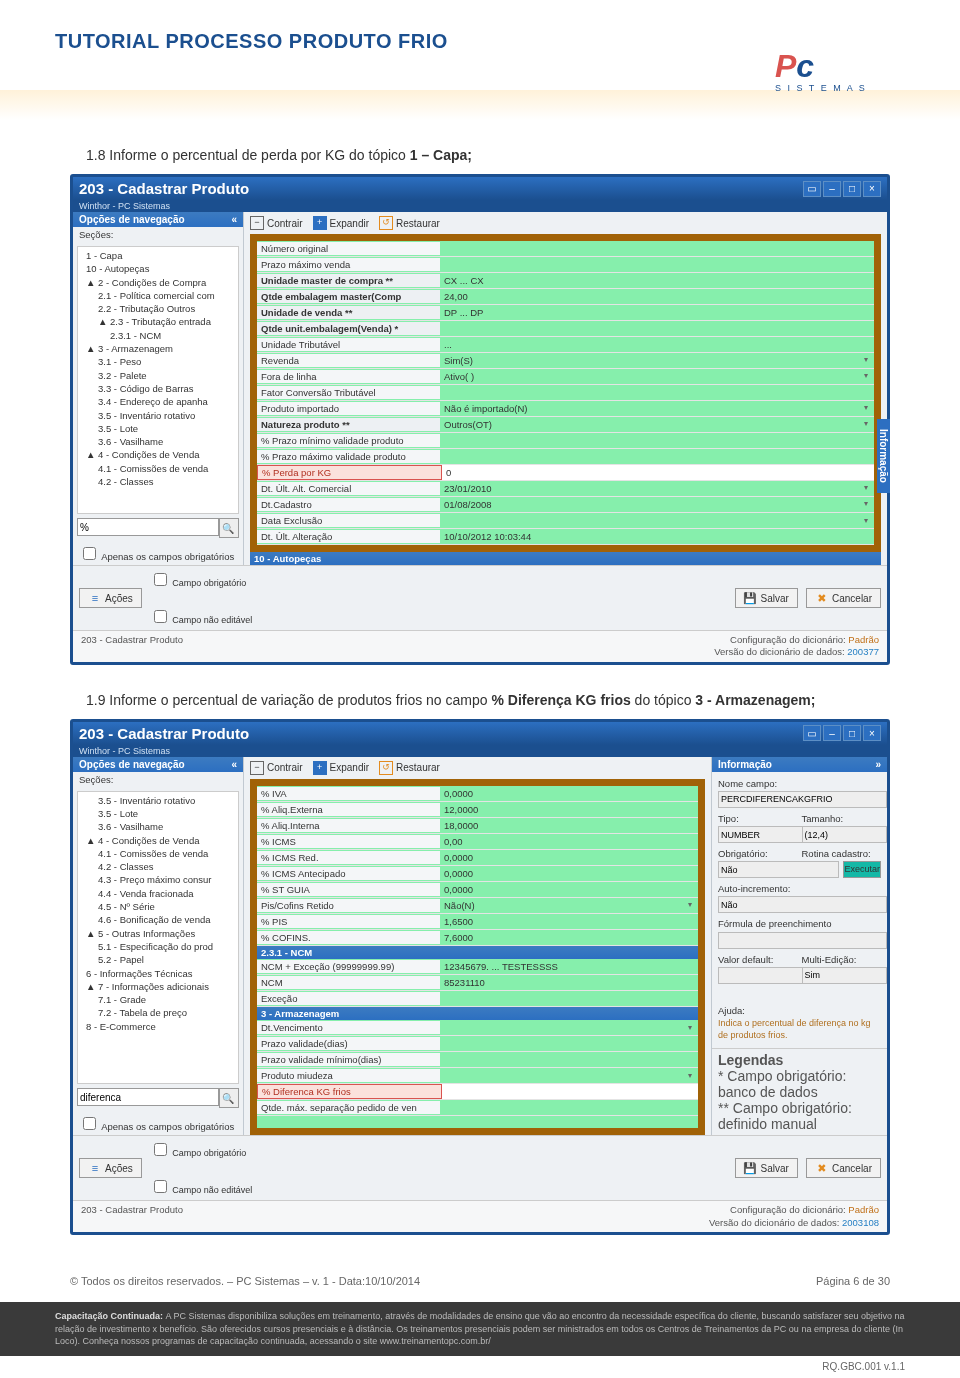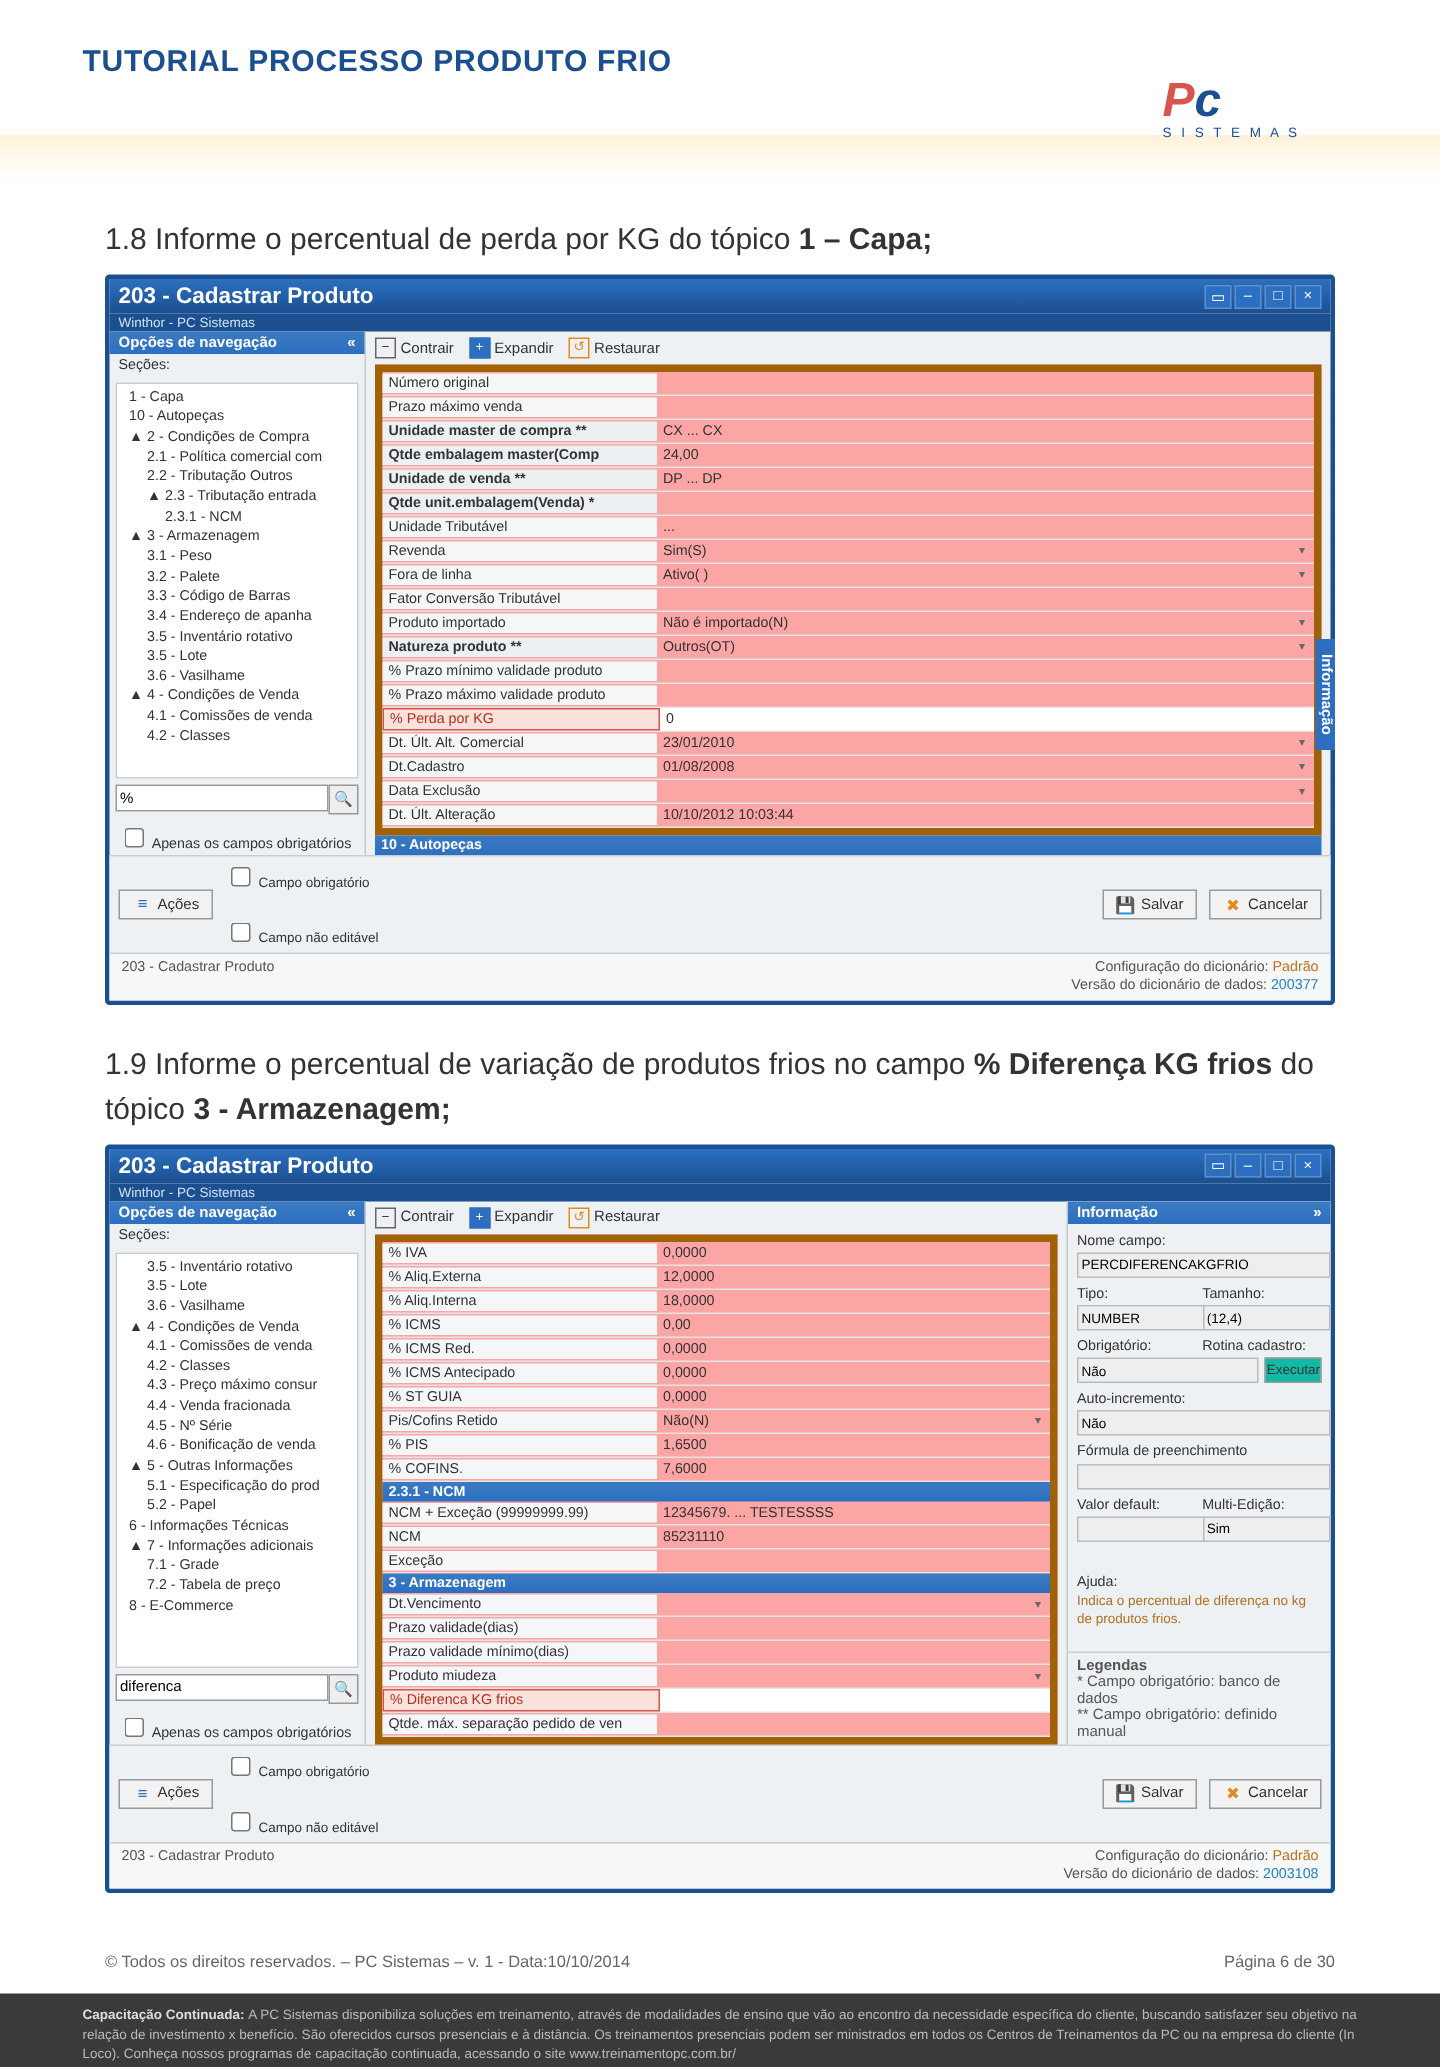--- a/index.html
+++ b/index.html
@@ -5,21 +5,21 @@
 body{margin:0;font-family:Arial,Helvetica,sans-serif;background:#fff;color:#333;font-size:12px}
 .page{width:960px;margin:0 auto;position:relative;min-height:1378px;background:#fff}
 .header{display:flex;justify-content:space-between;align-items:flex-start;padding:30px 55px 0 55px}
 .header-title{color:#1b4f8f;font-weight:bold;font-size:20px;letter-spacing:.5px}
 .logo{width:130px;height:80px;display:flex;flex-direction:column;align-items:flex-start;justify-content:center}
 .logo-pc{font-family:Arial;font-weight:bold;font-style:italic;font-size:32px}
 .logo-pc .p{color:#d9534f}.logo-pc .c{color:#1b4f8f}
 .logo-sub{font-size:9px;letter-spacing:2px;color:#1b4f8f;text-align:center;margin-top:-2px}
 .swoosh{height:50px;background:linear-gradient(180deg,rgba(255,165,0,.15),transparent 60%);margin-top:-20px}
 .content{padding:0 70px}
-.step{font-size:20px;color:#333;margin:5px 0 8px 0;line-height:1.5}
+.step{font-size:14px;color:#333;margin:5px 0 8px 16px;line-height:1.5}
 .step b{font-weight:bold}
 .app{border:3px solid #1b4f8f;border-radius:3px;background:#eef1f4;margin-bottom:25px;font-size:10px}
 .titlebar{background:linear-gradient(180deg,#2c6fc1,#1b4f8f);color:#fff;padding:3px 6px;display:flex;justify-content:space-between;align-items:center}
 .titlebar-left{font-weight:bold;font-size:15px}
 .titlebar-sub{font-size:9px;color:#cfe0f3;padding:1px 6px;background:#1b4f8f}
 .titlebar-btns{display:flex;gap:2px}
 .tb{width:16px;height:14px;border:1px solid #5d8fc5;background:#2c6fc1;color:#fff;display:flex;align-items:center;justify-content:center;font-size:10px}
 .app-body{display:flex}
 .left-pane{width:170px;border-right:1px solid #c1c9d1;display:flex;flex-direction:column}
 .nav-header{background:linear-gradient(180deg,#3c7bc1,#2c6fc1);color:#fff;font-weight:bold;padding:2px 6px;display:flex;justify-content:space-between;font-size:10px}
@@ -27,36 +27,36 @@
 .tree .item{white-space:nowrap;padding:0 2px}
 .tree .l1{padding-left:6px}.tree .l2{padding-left:18px}.tree .l3{padding-left:30px}
 .left-search{display:flex;margin:0 4px 4px 4px}
 .left-search input{flex:1;border:1px solid #999;font-size:10px;height:16px;padding:0 2px}
 .left-search .sb{width:18px;height:18px;border:1px solid #999;background:#eee;display:flex;align-items:center;justify-content:center;font-size:10px}
 .left-chk{padding:2px 6px;font-size:9.5px;color:#333}
 .right-pane{flex:1;display:flex;flex-direction:column}
 .toolbar{display:flex;gap:10px;padding:4px 6px;align-items:center;font-size:10px}
 .tool{display:flex;align-items:center;gap:3px}
 .tool .ic{width:12px;height:12px;border:1px solid #666;display:inline-block;font-size:9px;text-align:center;line-height:10px}
-.grid{background:#fca5a5;border:5px solid #a16207;margin:0 6px;flex:1}
+.grid{background:#86efac;border:7px solid #a16207;margin:0 6px;flex:1}
 .grid-row{display:flex;border-bottom:1px solid #e4e4e4;font-size:9.5px;align-items:center;min-height:15px}
 .grid-row .label{width:175px;padding:1px 4px;background:#f4f6f8}
 .grid-row .label.bold{font-weight:bold;background:#edf0f3}
 .grid-row .val{flex:1;padding:1px 4px;color:#333}
 .grid-row.hl .label{color:#b03020;background:#fbe1dc;border:1px solid #d9534f}
 .grid-row.hl{background:#fff}
 .section-head{background:linear-gradient(180deg,#3c7bc1,#2c6fc1);color:#fff;font-weight:bold;padding:1px 4px;font-size:9.5px}
 .info-pane{width:175px;border-left:1px solid #c1c9d1;background:#eef1f4;font-size:9.5px;display:flex;flex-direction:column}
 .info-pane .nav-header{justify-content:space-between}
 .info-body{padding:4px 6px;line-height:1.6;flex:1}
 .info-body input{width:100%;border:1px solid #bbb;background:#eee;font-size:9px;height:13px}
 .info-body .field{margin-bottom:3px}
 .info-body .dual{display:flex;gap:4px}
 .info-body .dual>div{flex:1}
-.legend{border-top:1px solid #ccc;padding:3px 6px;font-size:10px;color:#555}
+.legend{border-top:1px solid #ccc;padding:3px 6px;font-size:14px;color:#555}
 .side-tab{position:absolute;right:0;top:50%;background:#2c6fc1;color:#fff;writing-mode:vertical-rl;padding:10px 1px;font-size:10px;font-weight:bold}
 .app-footer{display:flex;justify-content:space-between;align-items:center;padding:4px 6px;background:#eef1f4;border-top:1px solid #ccc}
 .btn-group{display:flex;gap:8px;align-items:center}
 .btn{display:flex;align-items:center;gap:3px;border:1px solid #999;background:#f2f2f2;padding:2px 8px;font-size:10px}
 .btn .ic{width:14px;height:14px;display:inline-flex;align-items:center;justify-content:center;font-size:11px}
 .checks{display:flex;flex-direction:column;font-size:9px;gap:18px}
 .footer-status{display:flex;justify-content:space-between;padding:3px 8px;font-size:9.5px;color:#555;border-top:1px solid #ccc;background:#f6f7f8}
 .footer-status .r{text-align:right;line-height:1.3}
 .footer-status .r .pad{color:#c07018}
 .footer-status .r .ver{color:#2780c4}

